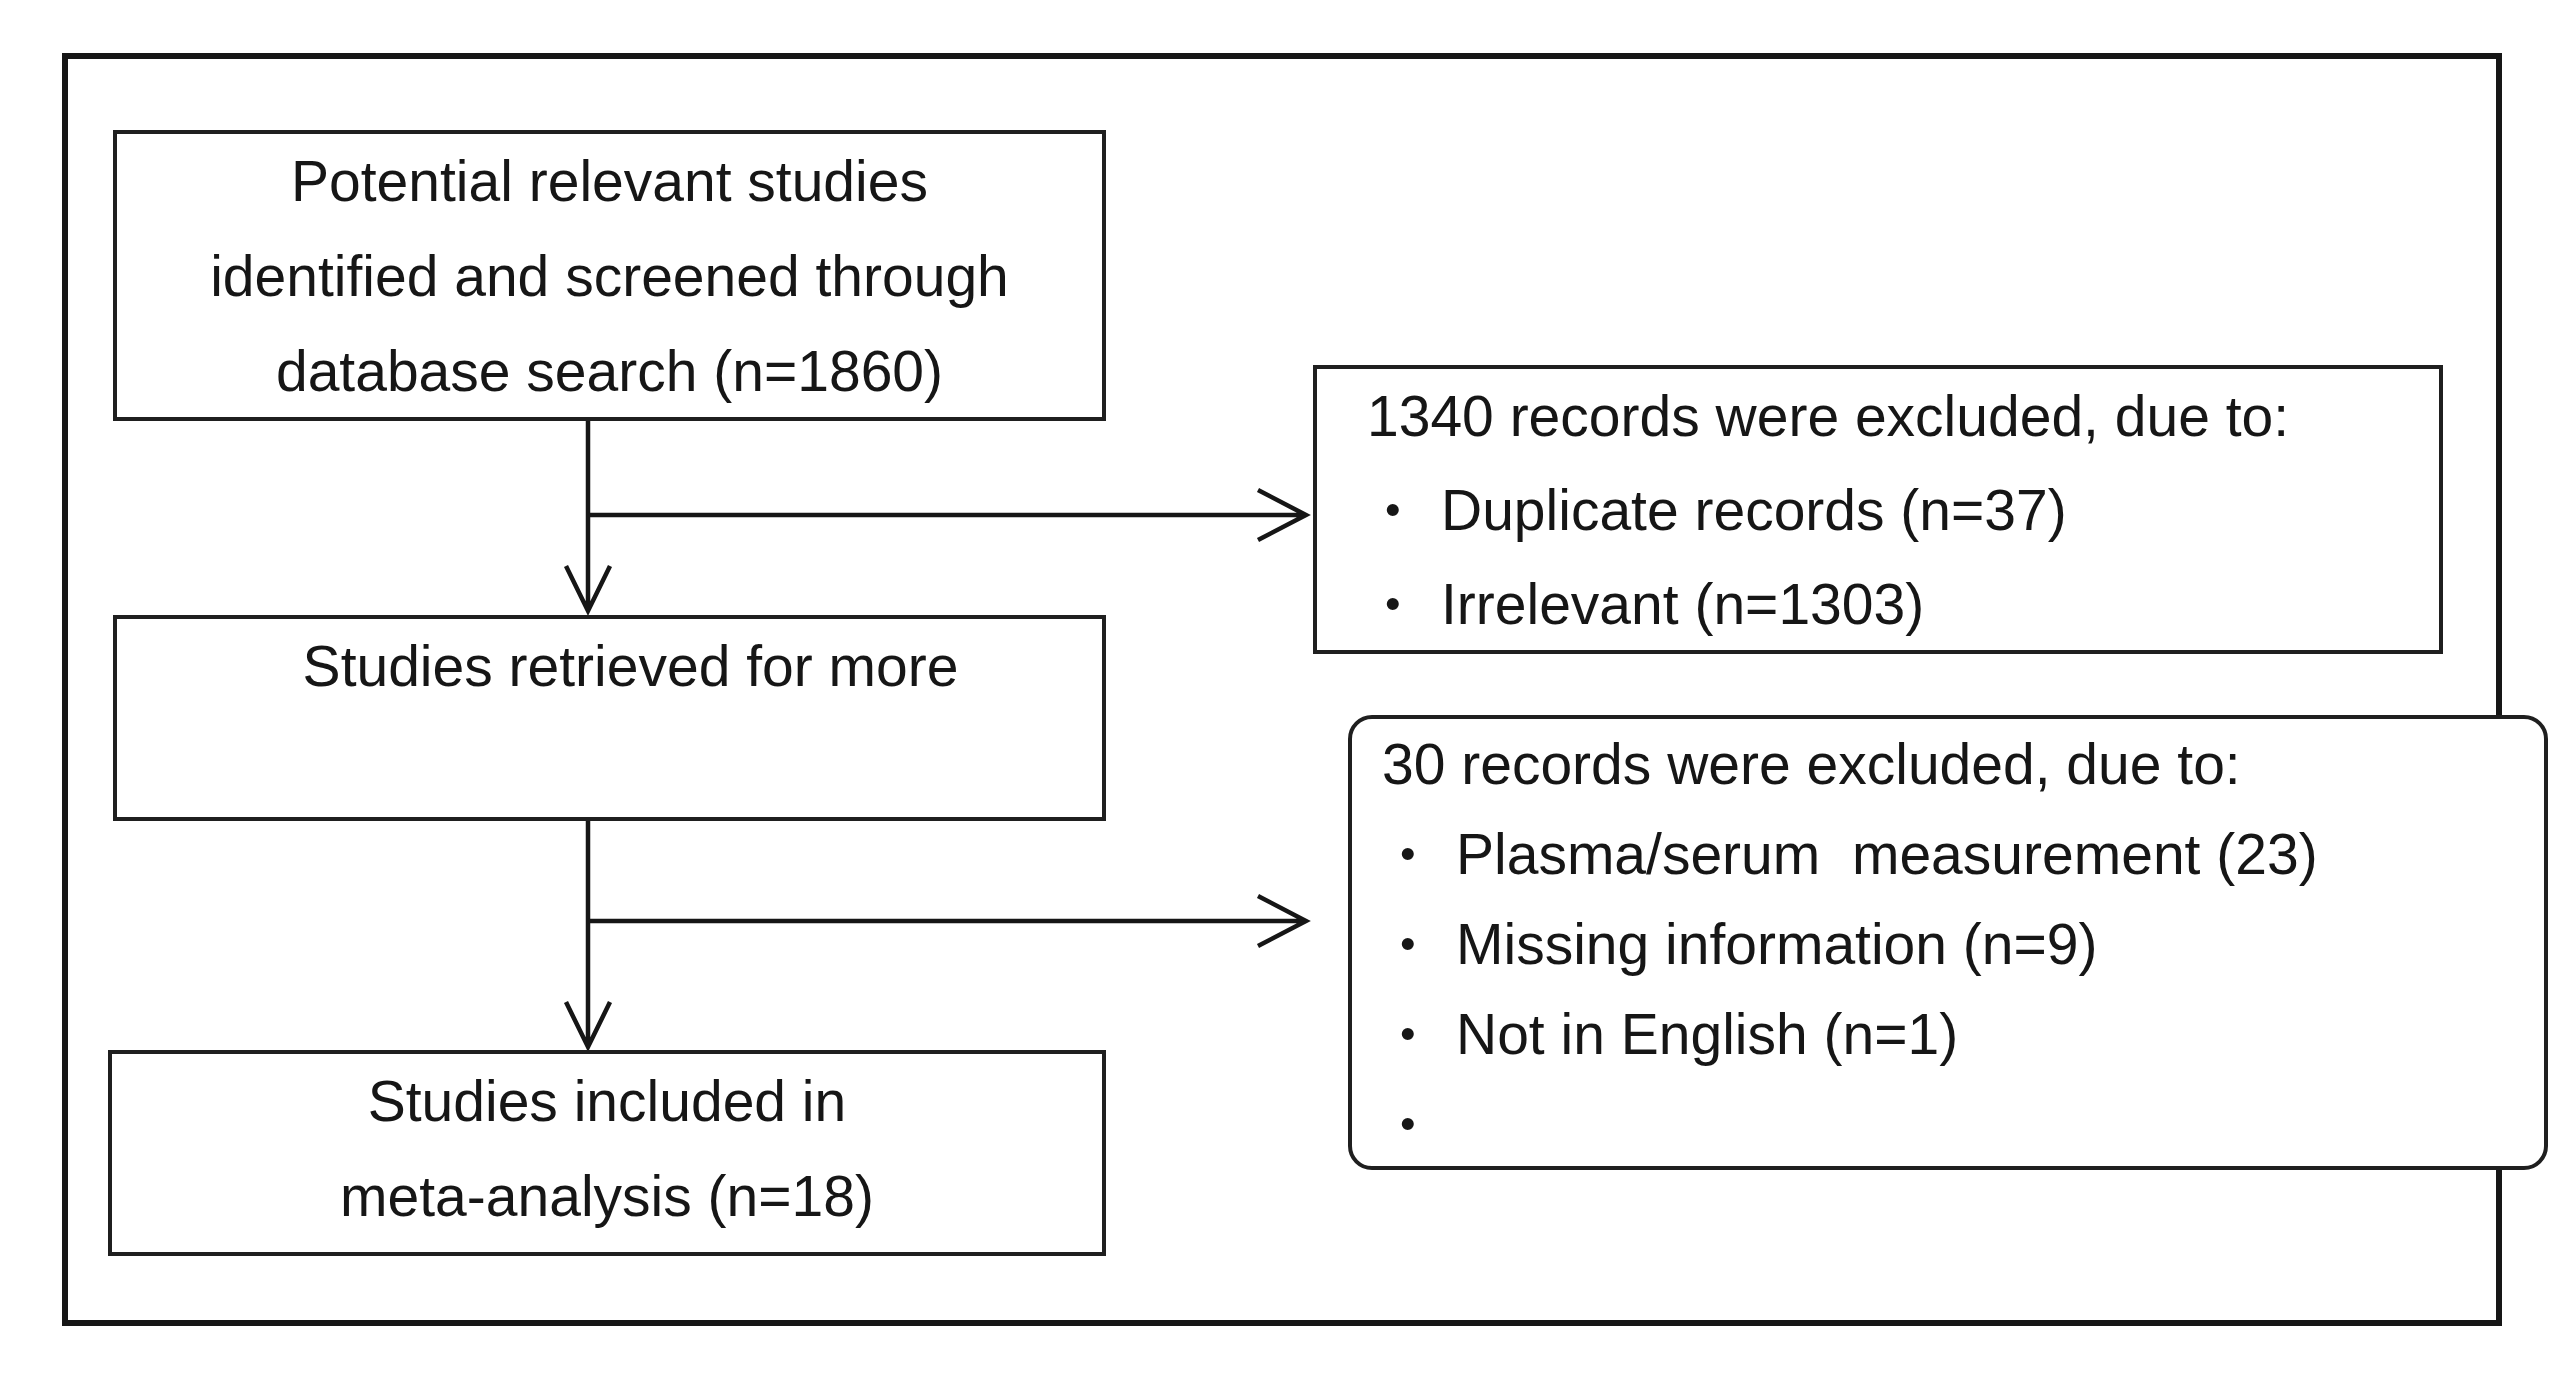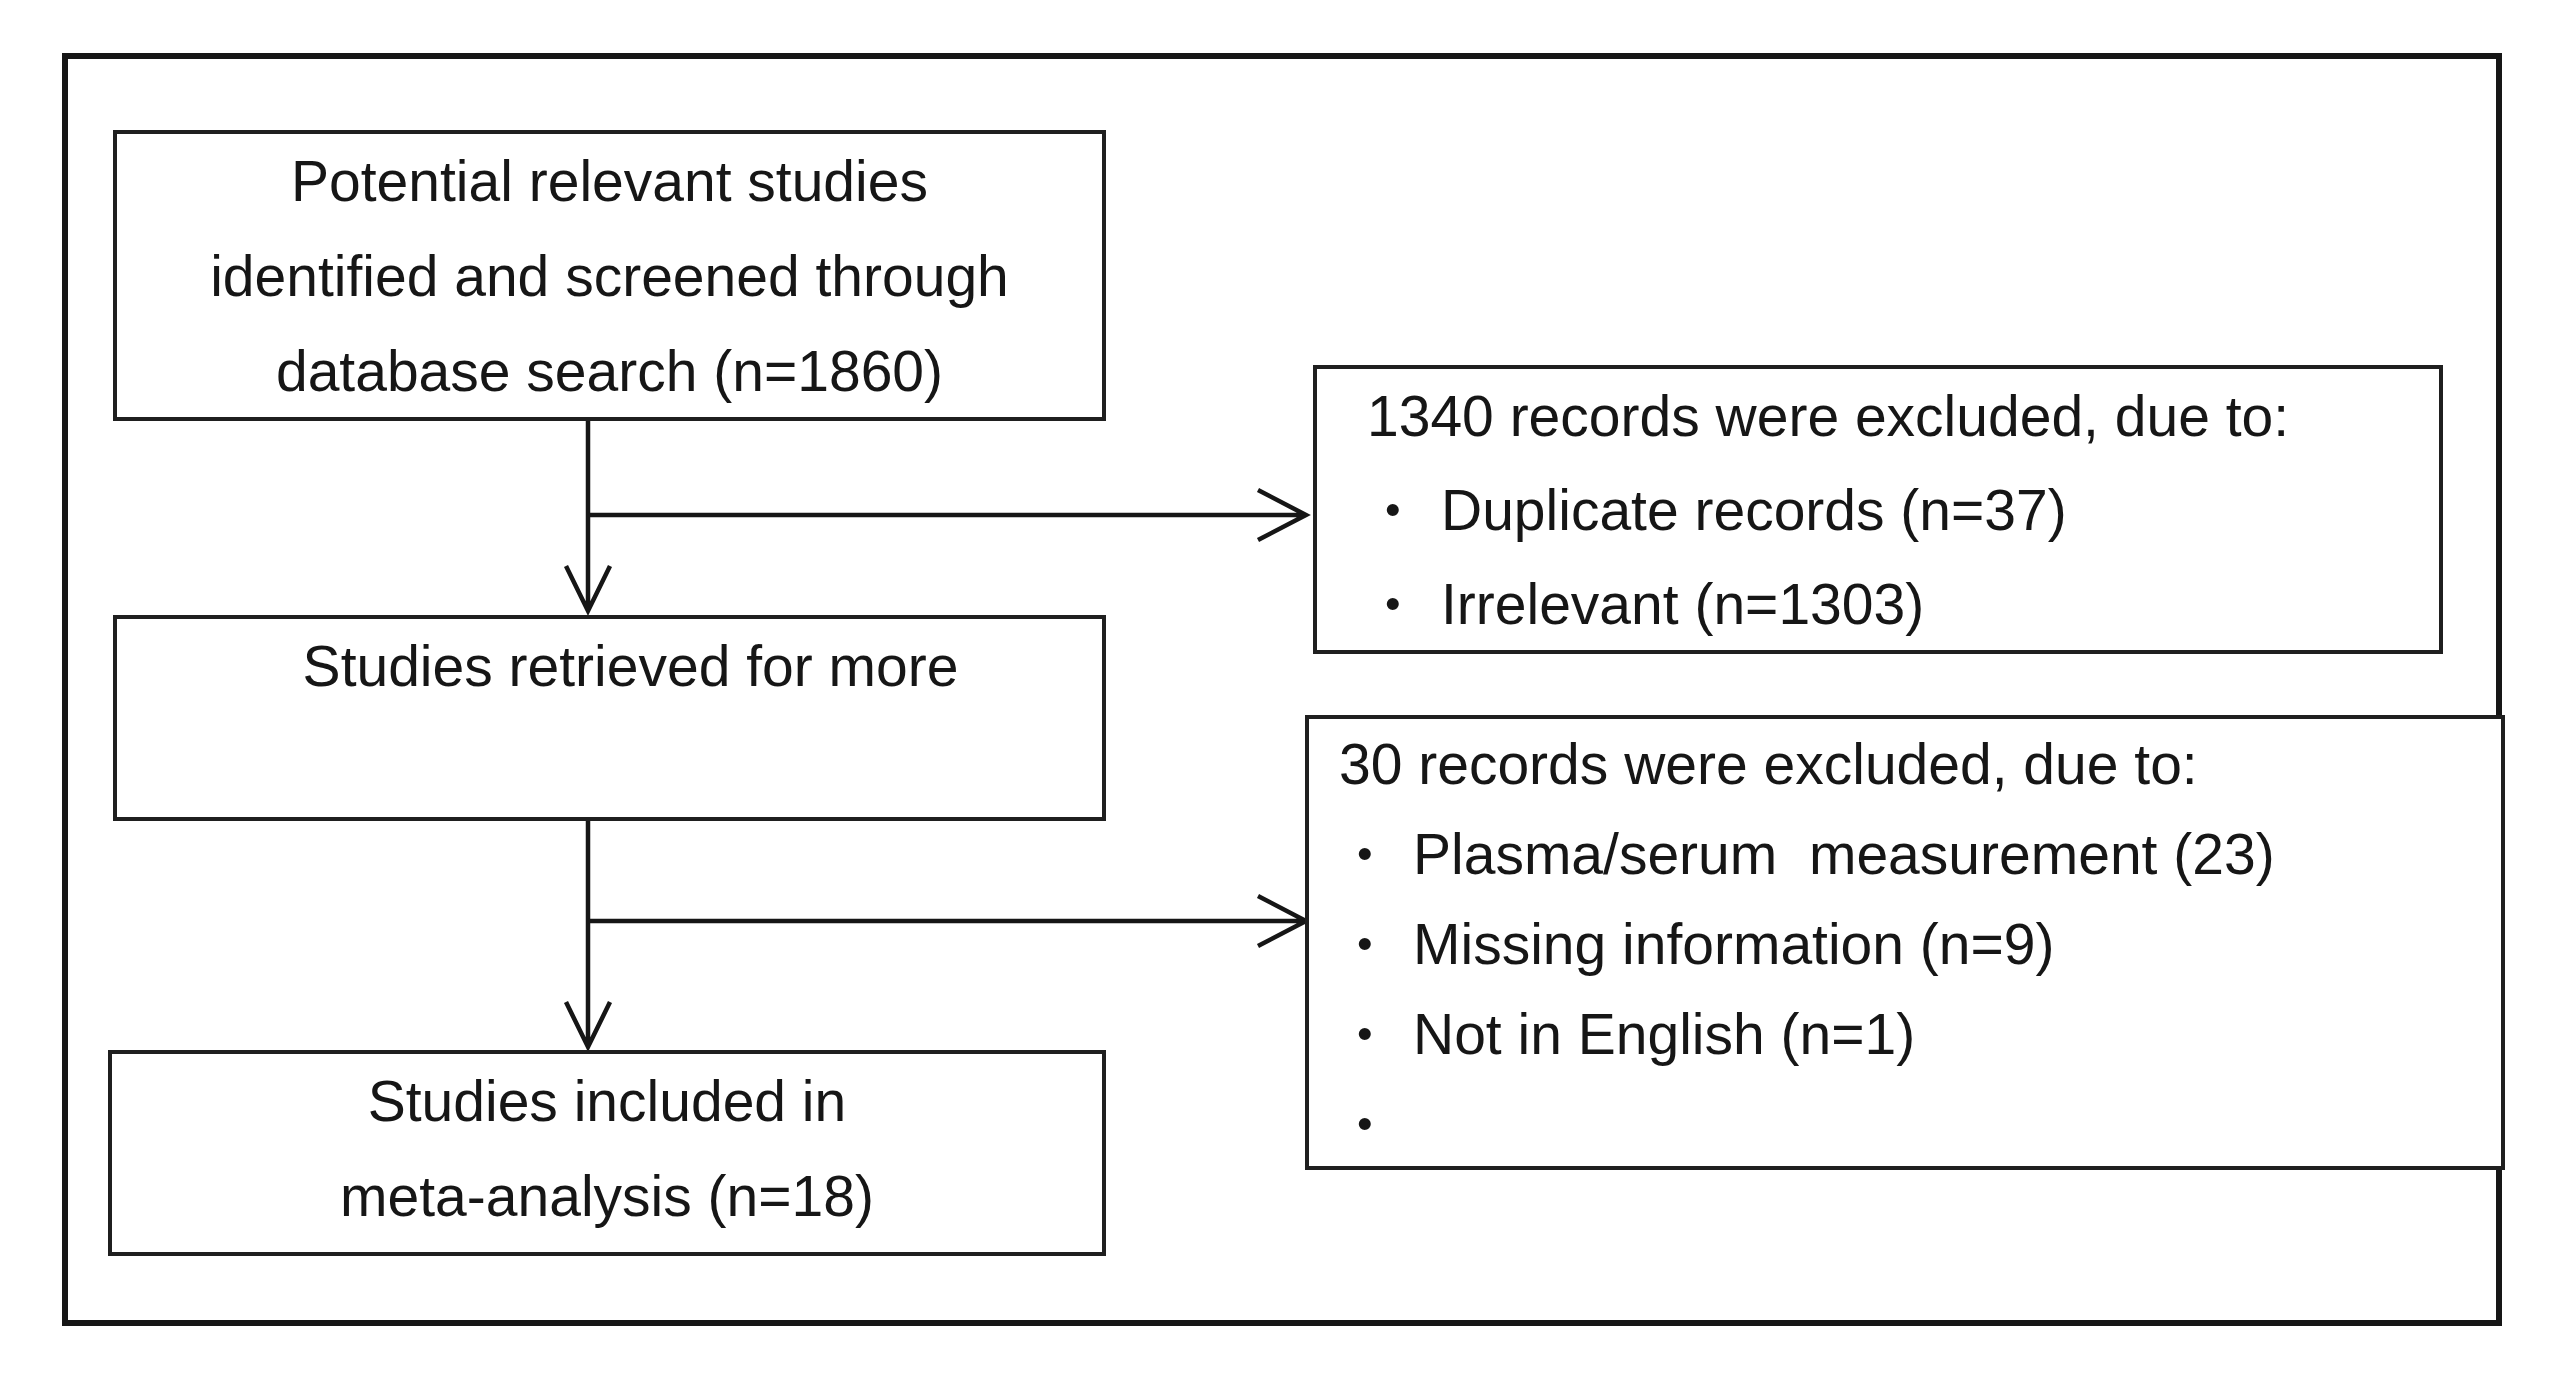--- a/index.html
+++ b/index.html
@@ -88,21 +88,21 @@
     <div class="brow">
       <span class="glyph">•</span>
       <span class="btext">Irrelevant (n=1303)</span>
     </div>
   </div>
 
   <div class="box center-box" style="left:113px; top:615px; width:993px; height:206px;padding-left:42px;">
     <div>Studies retrieved for more</div>
   </div>
 
-  <div class="box r2" style="left:1305px; top:715px; width:1200px; height:455px;">
+  <div class="box r2" style="left:1348px; top:715px; width:1200px; height:455px;border-radius:24px;">
     <div class="rtitle">30 records were excluded, due to:</div>
     <div class="brow">
       <span class="glyph">•</span>
       <span class="btext">Plasma/serum  measurement (23)</span>
     </div>
     <div class="brow">
       <span class="glyph">•</span>
       <span class="btext">Missing information (n=9)</span>
     </div>
     <div class="brow">

